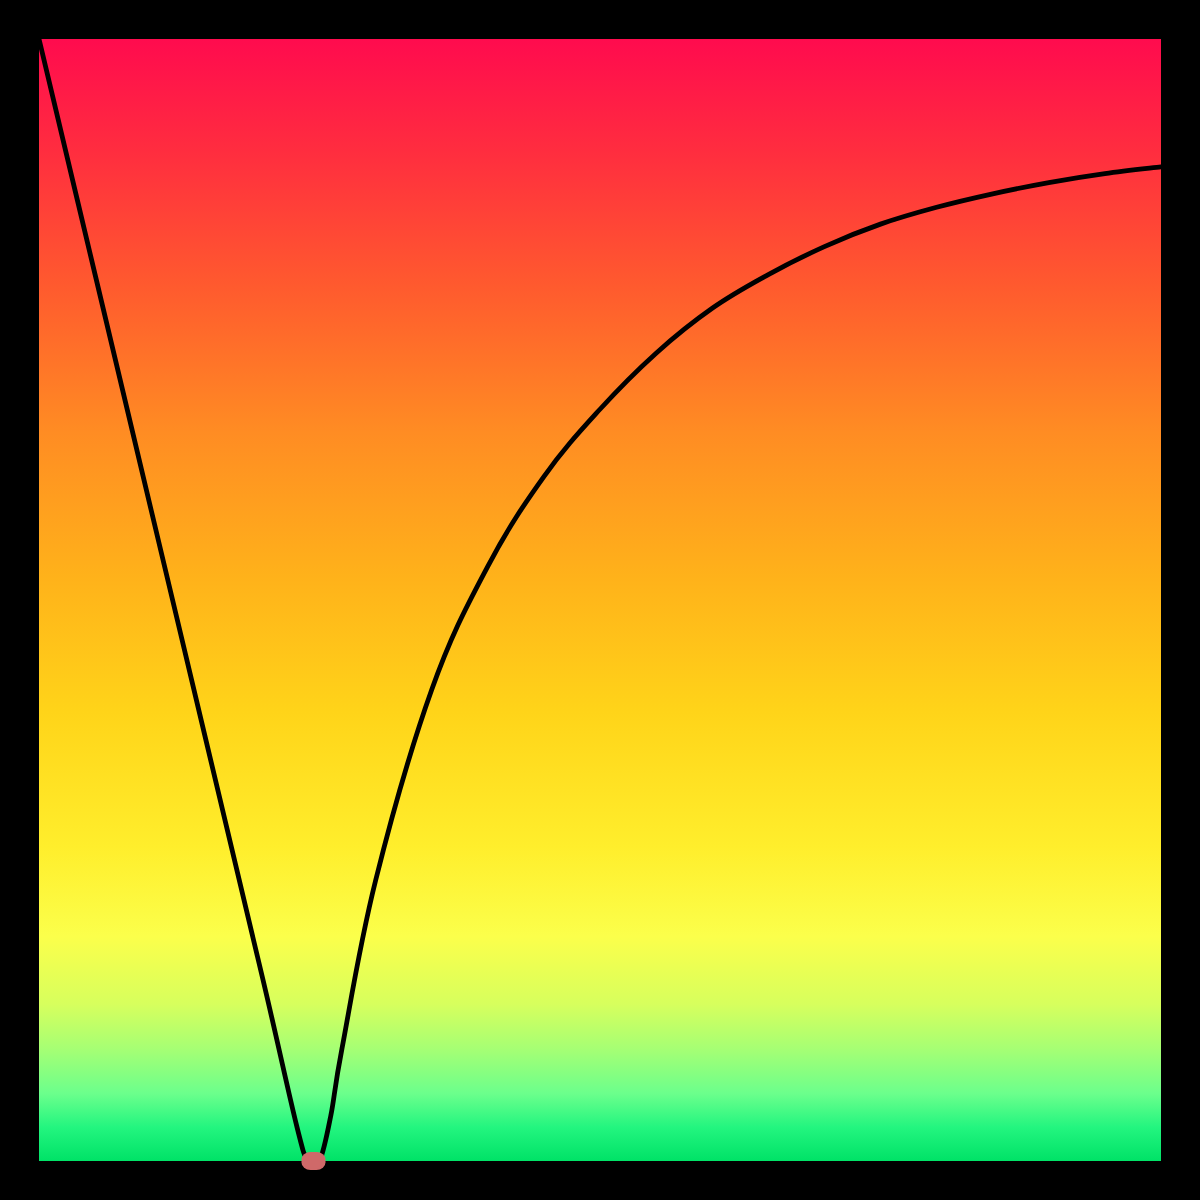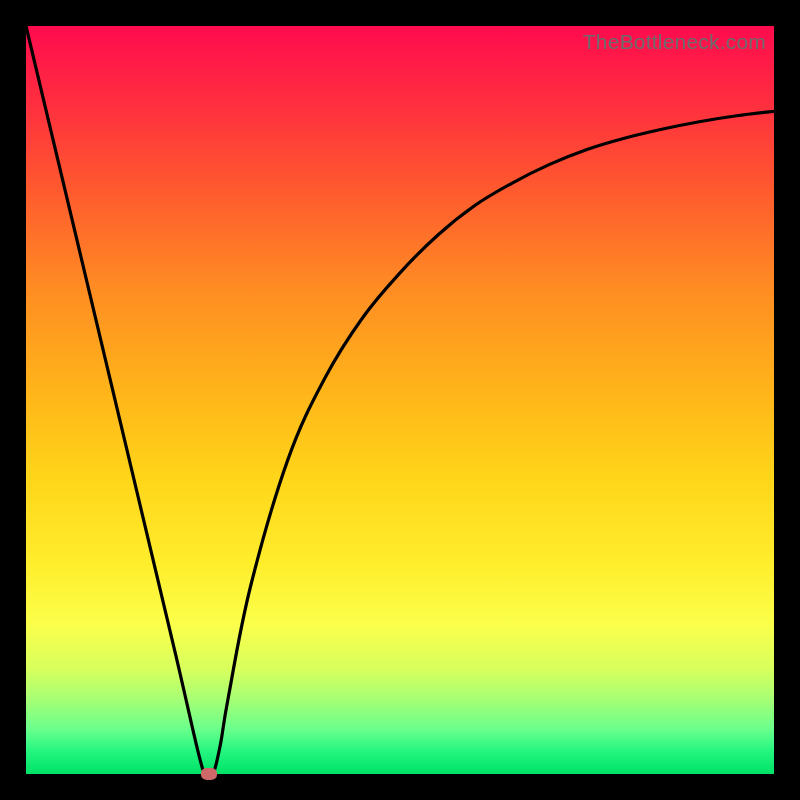--- a/index.html
+++ b/index.html
@@ -55,19 +55,18 @@
     border-radius: 6px / 5px;
     background: #cf6969;
     transform: translate(-50%, -50%);
   }
 </style>
 </head>
 <body>
 
 <div class="frame">
   <div class="plot-area">
-    <div class="watermark">TheBottleneck.com</div>
     <svg class="curve" viewBox="0 0 748 748" preserveAspectRatio="none">
       <path id="curve-path" fill="none" stroke="#000" stroke-width="3.2" stroke-linejoin="round" stroke-linecap="round" d="M0.00 0.00 C6.73 28.27, 23.94 100.53, 37.40 157.08 C50.86 213.63, 61.34 257.61, 74.80 314.16 C88.26 370.71, 98.74 414.69, 112.20 471.24 C125.66 527.79, 138.83 582.54, 149.60 628.32 C160.37 674.10, 166.65 704.02, 172.04 725.56 C177.43 747.10, 176.83 743.96, 179.52 748.00 C182.21 752.04, 184.31 753.39, 187.00 748.00 C189.69 742.61, 191.79 731.54, 194.48 718.08 C197.17 704.62, 196.57 701.47, 201.96 673.20 C207.35 644.93, 213.63 604.08, 224.40 561.00 C235.17 517.92, 248.34 471.54, 261.80 433.84 C275.26 396.14, 285.74 377.14, 299.20 351.56 C312.66 325.98, 323.14 310.57, 336.60 291.72 C350.06 272.87, 360.54 261.65, 374.00 246.84 C387.46 232.03, 397.94 221.56, 411.40 209.44 C424.86 197.32, 435.34 188.94, 448.80 179.52 C462.26 170.10, 472.74 164.49, 486.20 157.08 C499.66 149.67, 510.14 144.44, 523.60 138.38 C537.06 132.32, 547.54 128.13, 561.00 123.42 C574.46 118.71, 584.94 115.84, 598.40 112.20 C611.86 108.56, 622.34 106.19, 635.80 103.22 C649.26 100.26, 659.74 98.17, 673.20 95.74 C686.66 93.32, 697.14 91.64, 710.60 89.76 C724.06 87.88, 741.27 86.08, 748.00 85.27"></path>
     </svg>
     <div class="marker" id="min-marker" style="left: 183.26px; top: 748px; background: rgb(207, 105, 105);"></div>
   </div>
 </div>
 
 </body></html>

